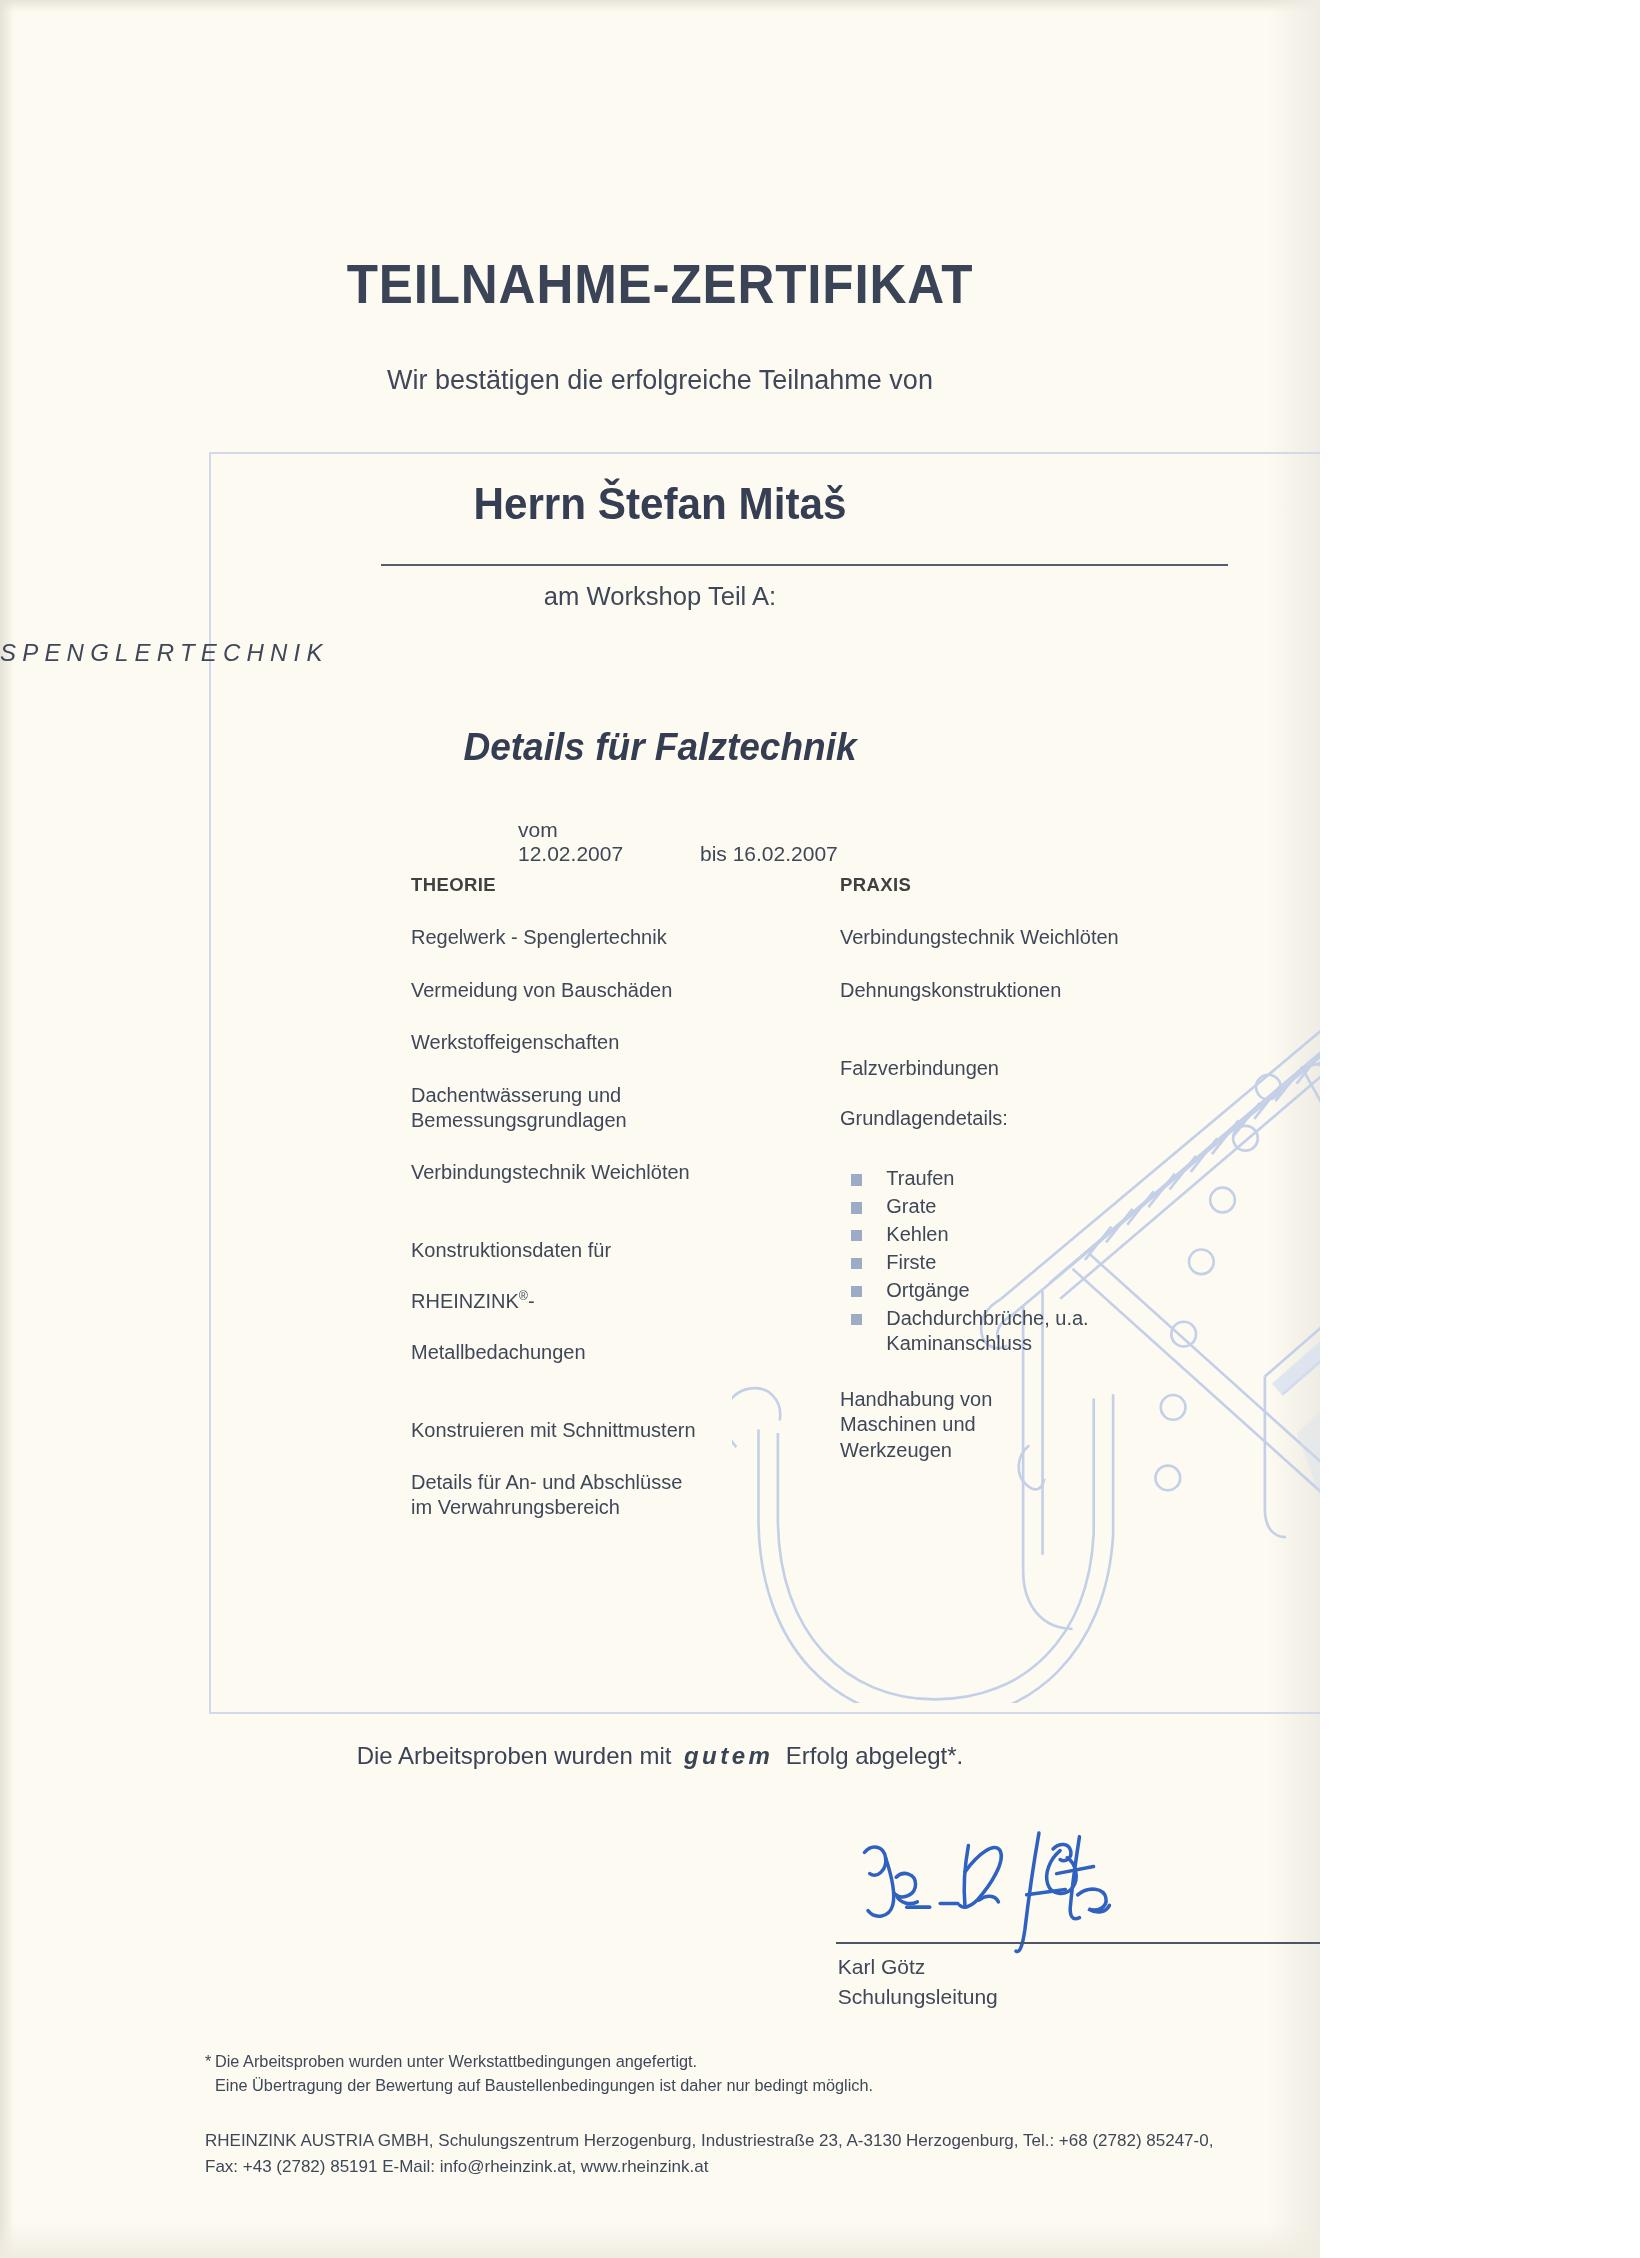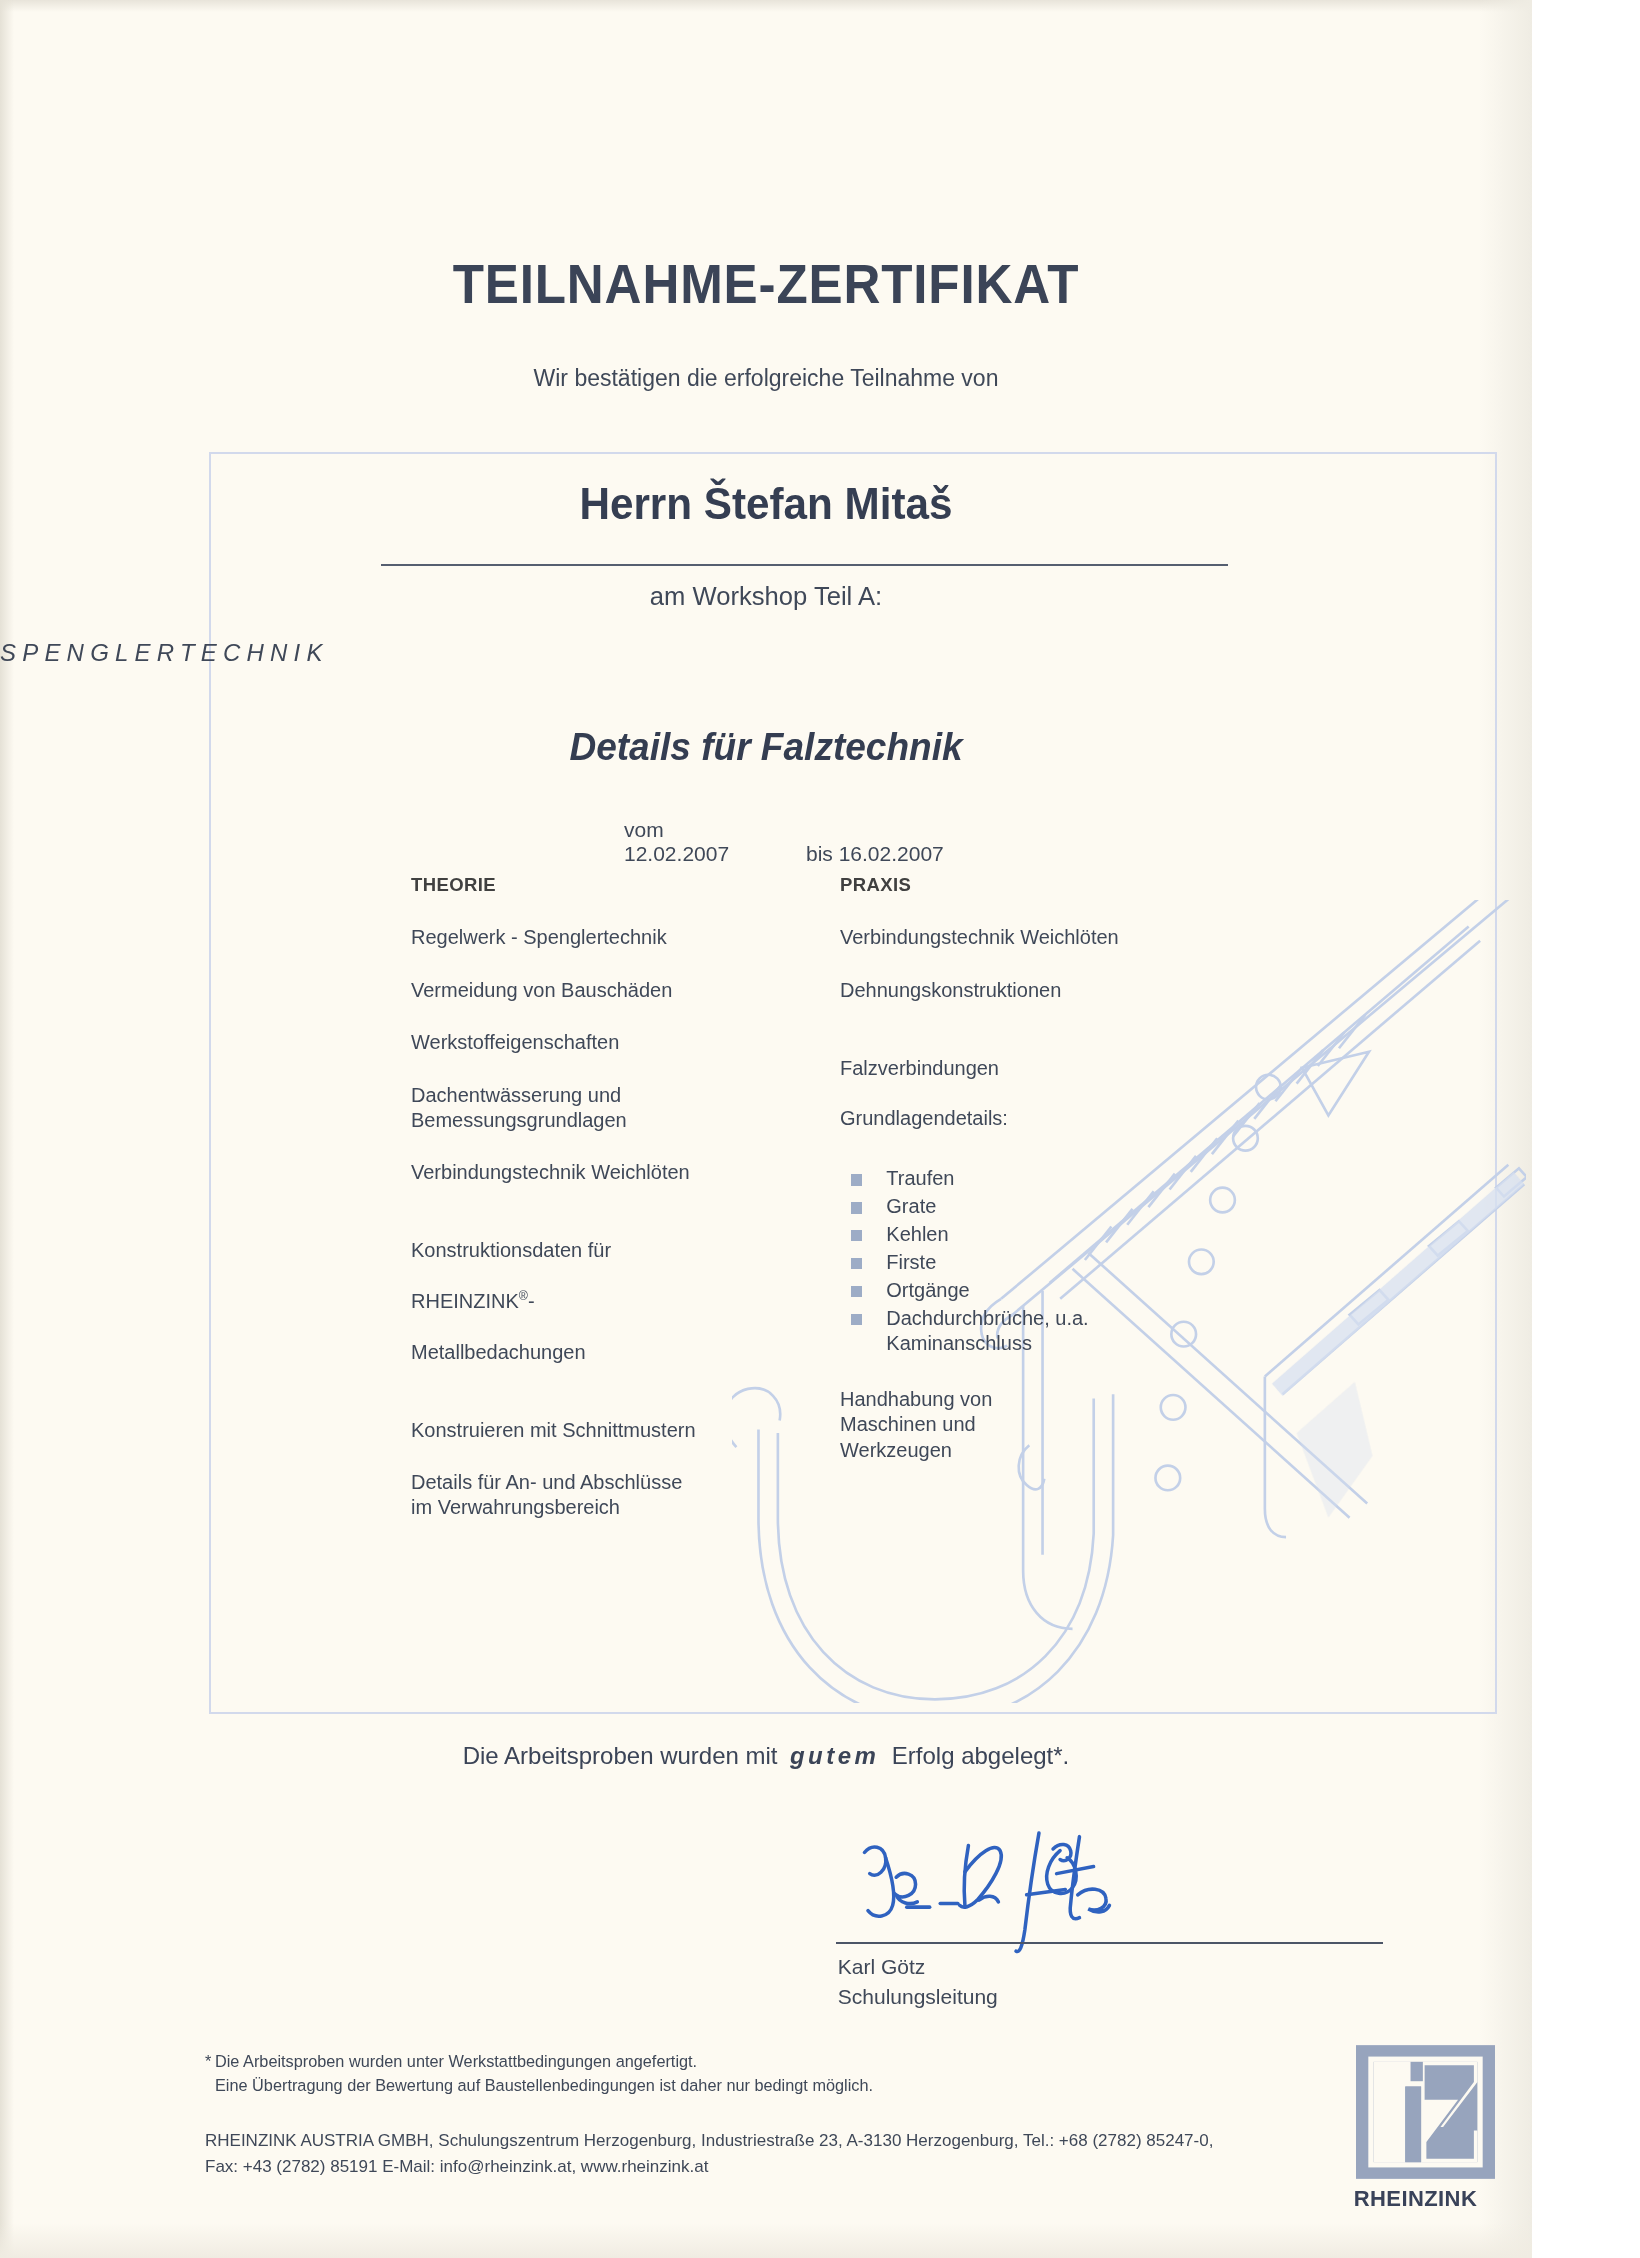--- a/index.html
+++ b/index.html
@@ -5,21 +5,21 @@
   html, body {
     margin: 0;
     padding: 0;
     background: #ffffff;
   }
   body {
     font-family: "Liberation Sans", sans-serif;
   }
   #page {
     position: relative;
-    width: 1532px;
+    width: 1320px;
     height: 2258px;
     background: #fdfaf2;
     overflow: hidden;
     color: #3b4457;
   }
   
   #paper-edge-top {
     position: absolute; left: 0; top: 0; width: 1641px; height: 12.4px;
     background: linear-gradient(to bottom, #e8e4da, rgba(253,250,242,0));
   }
@@ -47,21 +47,21 @@
     letter-spacing: 0.9px;
     color: #3b4457;
     font-family: "Liberation Sans Narrow", "Liberation Sans", sans-serif;
     transform: scaleX(0.93);
   }
   .cert-subtitle {
     position: absolute;
     left: 0; right: 0;
     top: 365px;
     text-align: center;
-    font-size: 23px;
+    font-size: 27px;
     font-weight: 400;
     color: #3f4858;
   }
 
   
   #inner-frame {
     position: absolute;
     left: 209px;
     top: 452px;
     width: 1288px;

